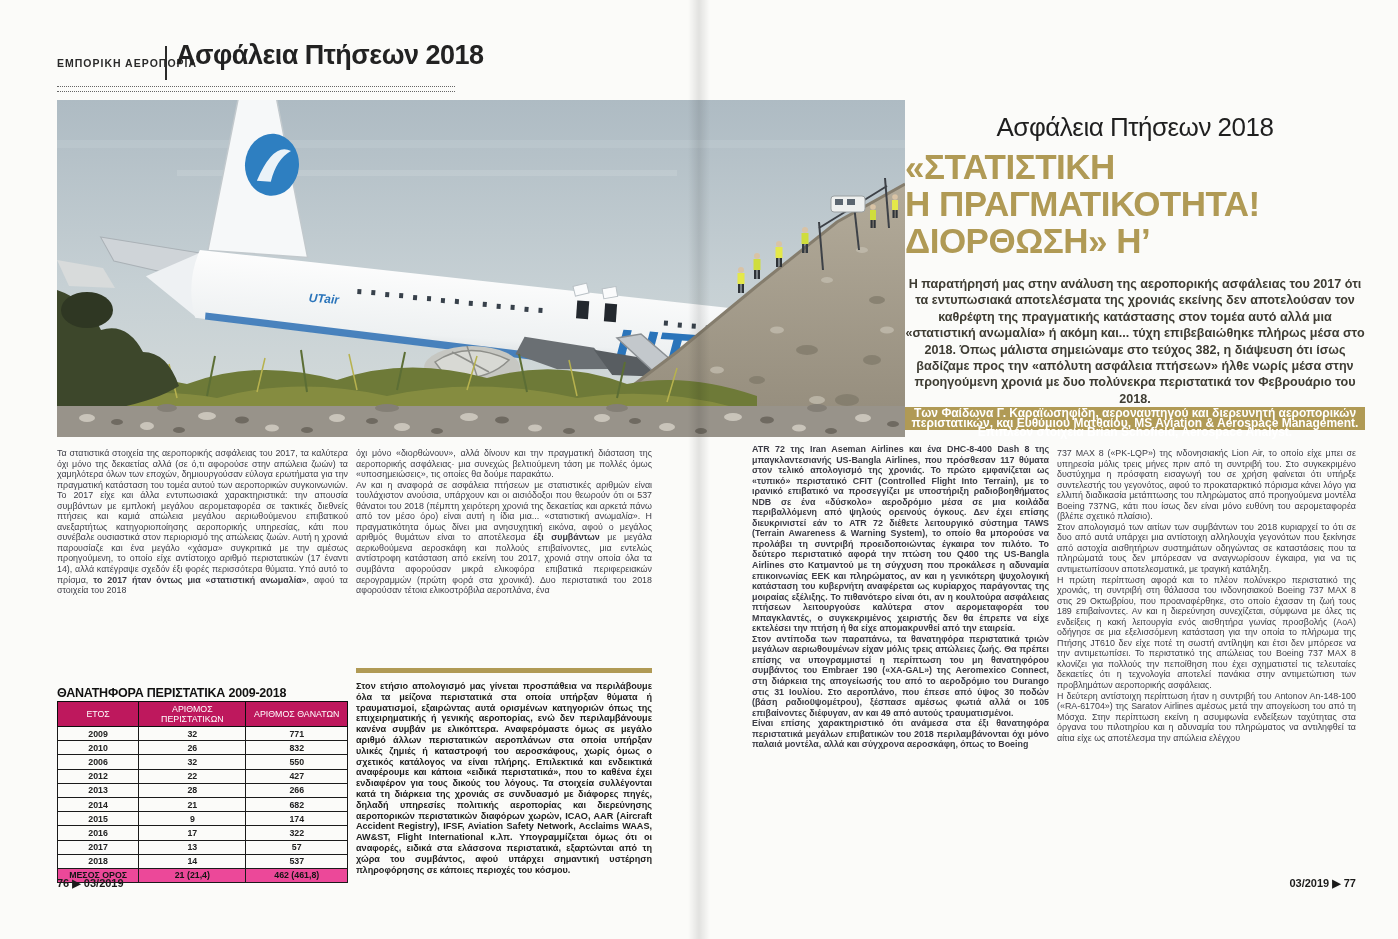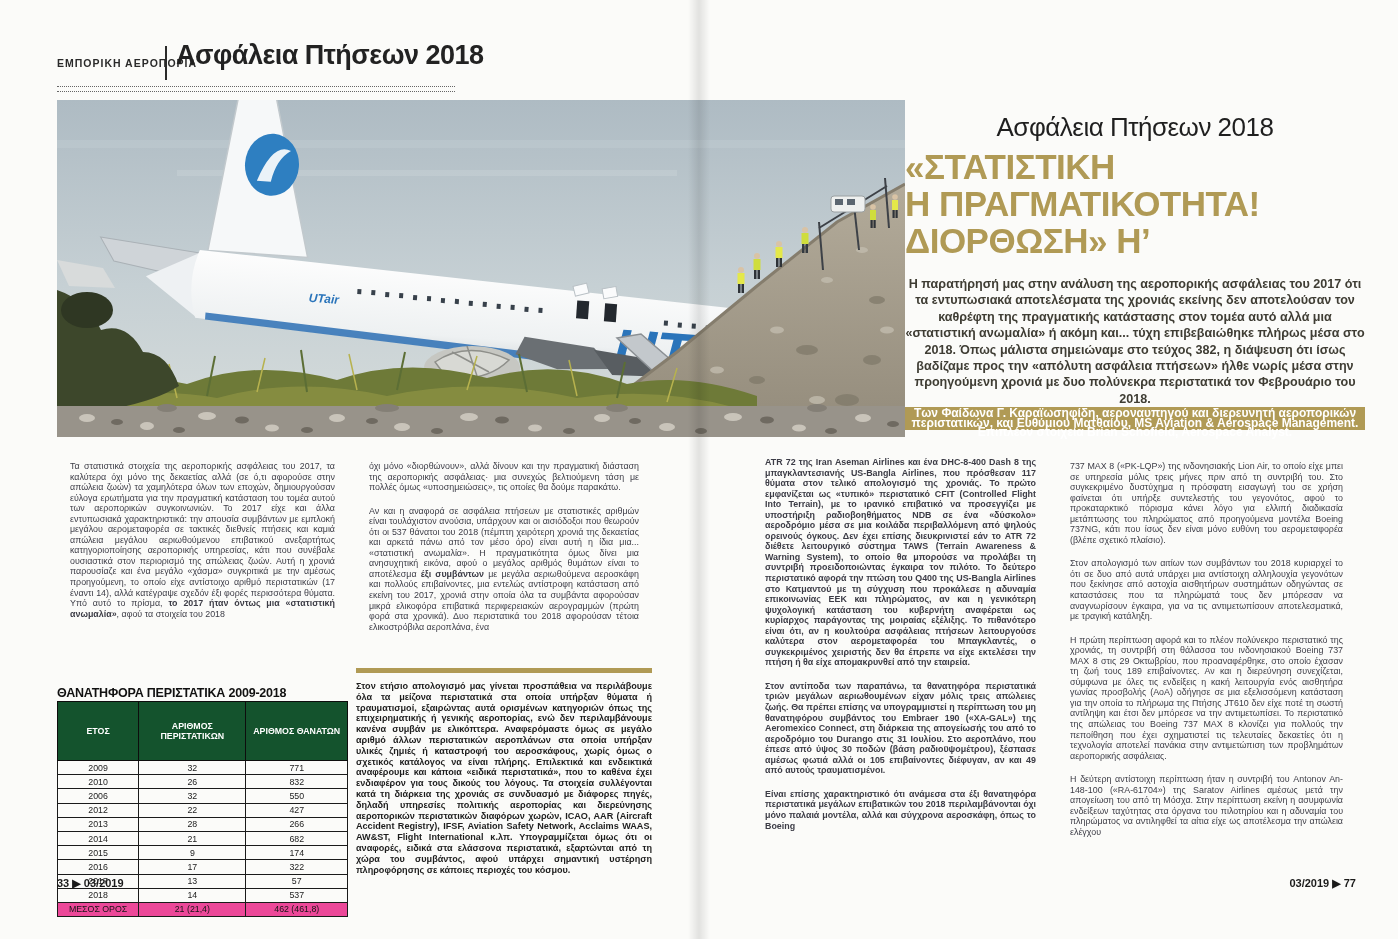--- a/index.html
+++ b/index.html
@@ -12,28 +12,28 @@
   .section-title{font-size:27px;font-weight:bold;letter-spacing:-0.5px;color:#222;}
   .dotted-rule{height:4px;border-top:1px dotted #666;border-bottom:1px dotted #666;}
   
   .overline{font-size:26px;color:#1f1f1f;text-align:center;letter-spacing:-0.5px;}
   .gold-title{font-size:35px;line-height:37px;font-weight:bold;color:#b09a55;text-align:left;letter-spacing:-0.5px;}
   .lead{font-size:12.6px;line-height:16.4px;font-weight:bold;color:#3f3d34;text-align:center;}
   .byline{background:#b09a55;color:#fff;font-size:12px;line-height:9.6px;font-weight:bold;
           text-align:center;padding:2px 4px;box-sizing:border-box;}
   
   .col{font-size:8.9px;line-height:10.55px;text-align:justify;color:#3c3c46;}
-  .col p{margin:13px;}
+  .col p{margin:0;}
   .gold-rule{height:5px;background:#b09a55;}
   .sidebar{font-size:9.1px;line-height:10.8px;font-weight:bold;color:#1d1d1d;text-align:justify;}
   
   .tbl-title{font-size:12.5px;font-weight:bold;color:#111;letter-spacing:-0.2px;}
   table.fatal{border-collapse:collapse;width:291px;font-size:8.8px;}
-  table.fatal th{background:#14532d;color:#fff;font-weight:bold;padding:19px 2px;border:1px solid #0d0d0d;}
-  table.fatal td{border:1px solid #1a1a1a;text-align:center;font-weight:normal;color:#222;padding:1.6px 2px;}
+  table.fatal th{background:#be185d;color:#fff;font-weight:normal;padding:2px 2px;border:1px solid #0d0d0d;}
+  table.fatal td{border:1px solid #1a1a1a;text-align:center;font-weight:bold;color:#222;padding:1.6px 2px;}
   table.fatal tr.avg td{background:#ec4899;color:#141414;}
   
   .footer{font-size:11px;font-weight:bold;color:#1b1b1b;}
   .arrow{display:inline-block;transform:translateY(-0.5px);}
   
   .gutter{background:linear-gradient(to right,rgba(0,0,0,0) 0%,rgba(0,0,0,0.10) 50%,rgba(0,0,0,0) 100%);}
 </style>
 </head>
 <body>
 
@@ -357,21 +357,21 @@
   </div>
 
   <div class="abs col" style="left:1057px;top:448px;width:299px;">
     <p>737 MAX 8 («PK-LQP») της ινδονησιακής Lion Air, το οποίο είχε μπει σε υπηρεσία μόλις τρεις μήνες πριν από τη συντριβή του. Στο συγκεκριμένο δυστύχημα η πρόσφατη εισαγωγή του σε χρήση φαίνεται ότι υπήρξε συντελεστής του γεγονότος, αφού το προκαταρκτικό πόρισμα κάνει λόγο για ελλιπή διαδικασία μετάπτωσης του πληρώματος από προηγούμενα μοντέλα Boeing 737NG, κάτι που ίσως δεν είναι μόνο ευθύνη του αερομεταφορέα (βλέπε σχετικό πλαίσιο).</p>
     <p>Στον απολογισμό των αιτίων των συμβάντων του 2018 κυριαρχεί το ότι σε δυο από αυτά υπάρχει μια αντίστοιχη αλληλουχία γεγονότων που ξεκίνησε από αστοχία αισθητήρων συστημάτων οδηγώντας σε καταστάσεις που τα πληρώματά τους δεν μπόρεσαν να αναγνωρίσουν έγκαιρα, για να τις αντιμετωπίσουν αποτελεσματικά, με τραγική κατάληξη.</p>
     <p>Η πρώτη περίπτωση αφορά και το πλέον πολύνεκρο περιστατικό της χρονιάς, τη συντριβή στη θάλασσα του ινδονησιακού Boeing 737 MAX 8 στις 29 Οκτωβρίου, που προαναφέρθηκε, στο οποίο έχασαν τη ζωή τους 189 επιβαίνοντες. Αν και η διερεύνηση συνεχίζεται, σύμφωνα με όλες τις ενδείξεις η κακή λειτουργία ενός αισθητήρα γωνίας προσβολής (ΑοΑ) οδήγησε σε μια εξελισσόμενη κατάσταση για την οποία το πλήρωμα της Πτήσης JT610 δεν είχε ποτέ τη σωστή αντίληψη και έτσι δεν μπόρεσε να την αντιμετωπίσει. Το περιστατικό της απώλειας του Boeing 737 MAX 8 κλονίζει για πολλούς την πεποίθηση που έχει σχηματιστεί τις τελευταίες δεκαετίες ότι η τεχνολογία αποτελεί πανάκια στην αντιμετώπιση των προβλημάτων αεροπορικής ασφάλειας.</p>
     <p>Η δεύτερη αντίστοιχη περίπτωση ήταν η συντριβή του Antonov An-148-100 («RA-61704») της Saratov Airlines αμέσως μετά την απογείωση του από τη Μόσχα. Στην περίπτωση εκείνη η ασυμφωνία ενδείξεων ταχύτητας στα όργανα του πιλοτηρίου και η αδυναμία του πληρώματος να αντιληφθεί τα αίτια είχε ως αποτέλεσμα την απώλεια ελέγχου</p>
   </div>
 
   <div class="abs footer" style="left:57px;top:877px;">
-    <span>33</span>
+    <span>76</span>
     <span class="arrow">▶</span>
     <span>03/2019</span>
   </div>
   <div class="abs footer" style="left:1156px;top:877px;width:200px;text-align:right;">
     <span>03/2019</span>
     <span class="arrow">▶</span>
     <span>77</span>
   </div>
 
   <div class="abs gutter" style="left:688px;top:0;width:22px;height:939px;"></div>

